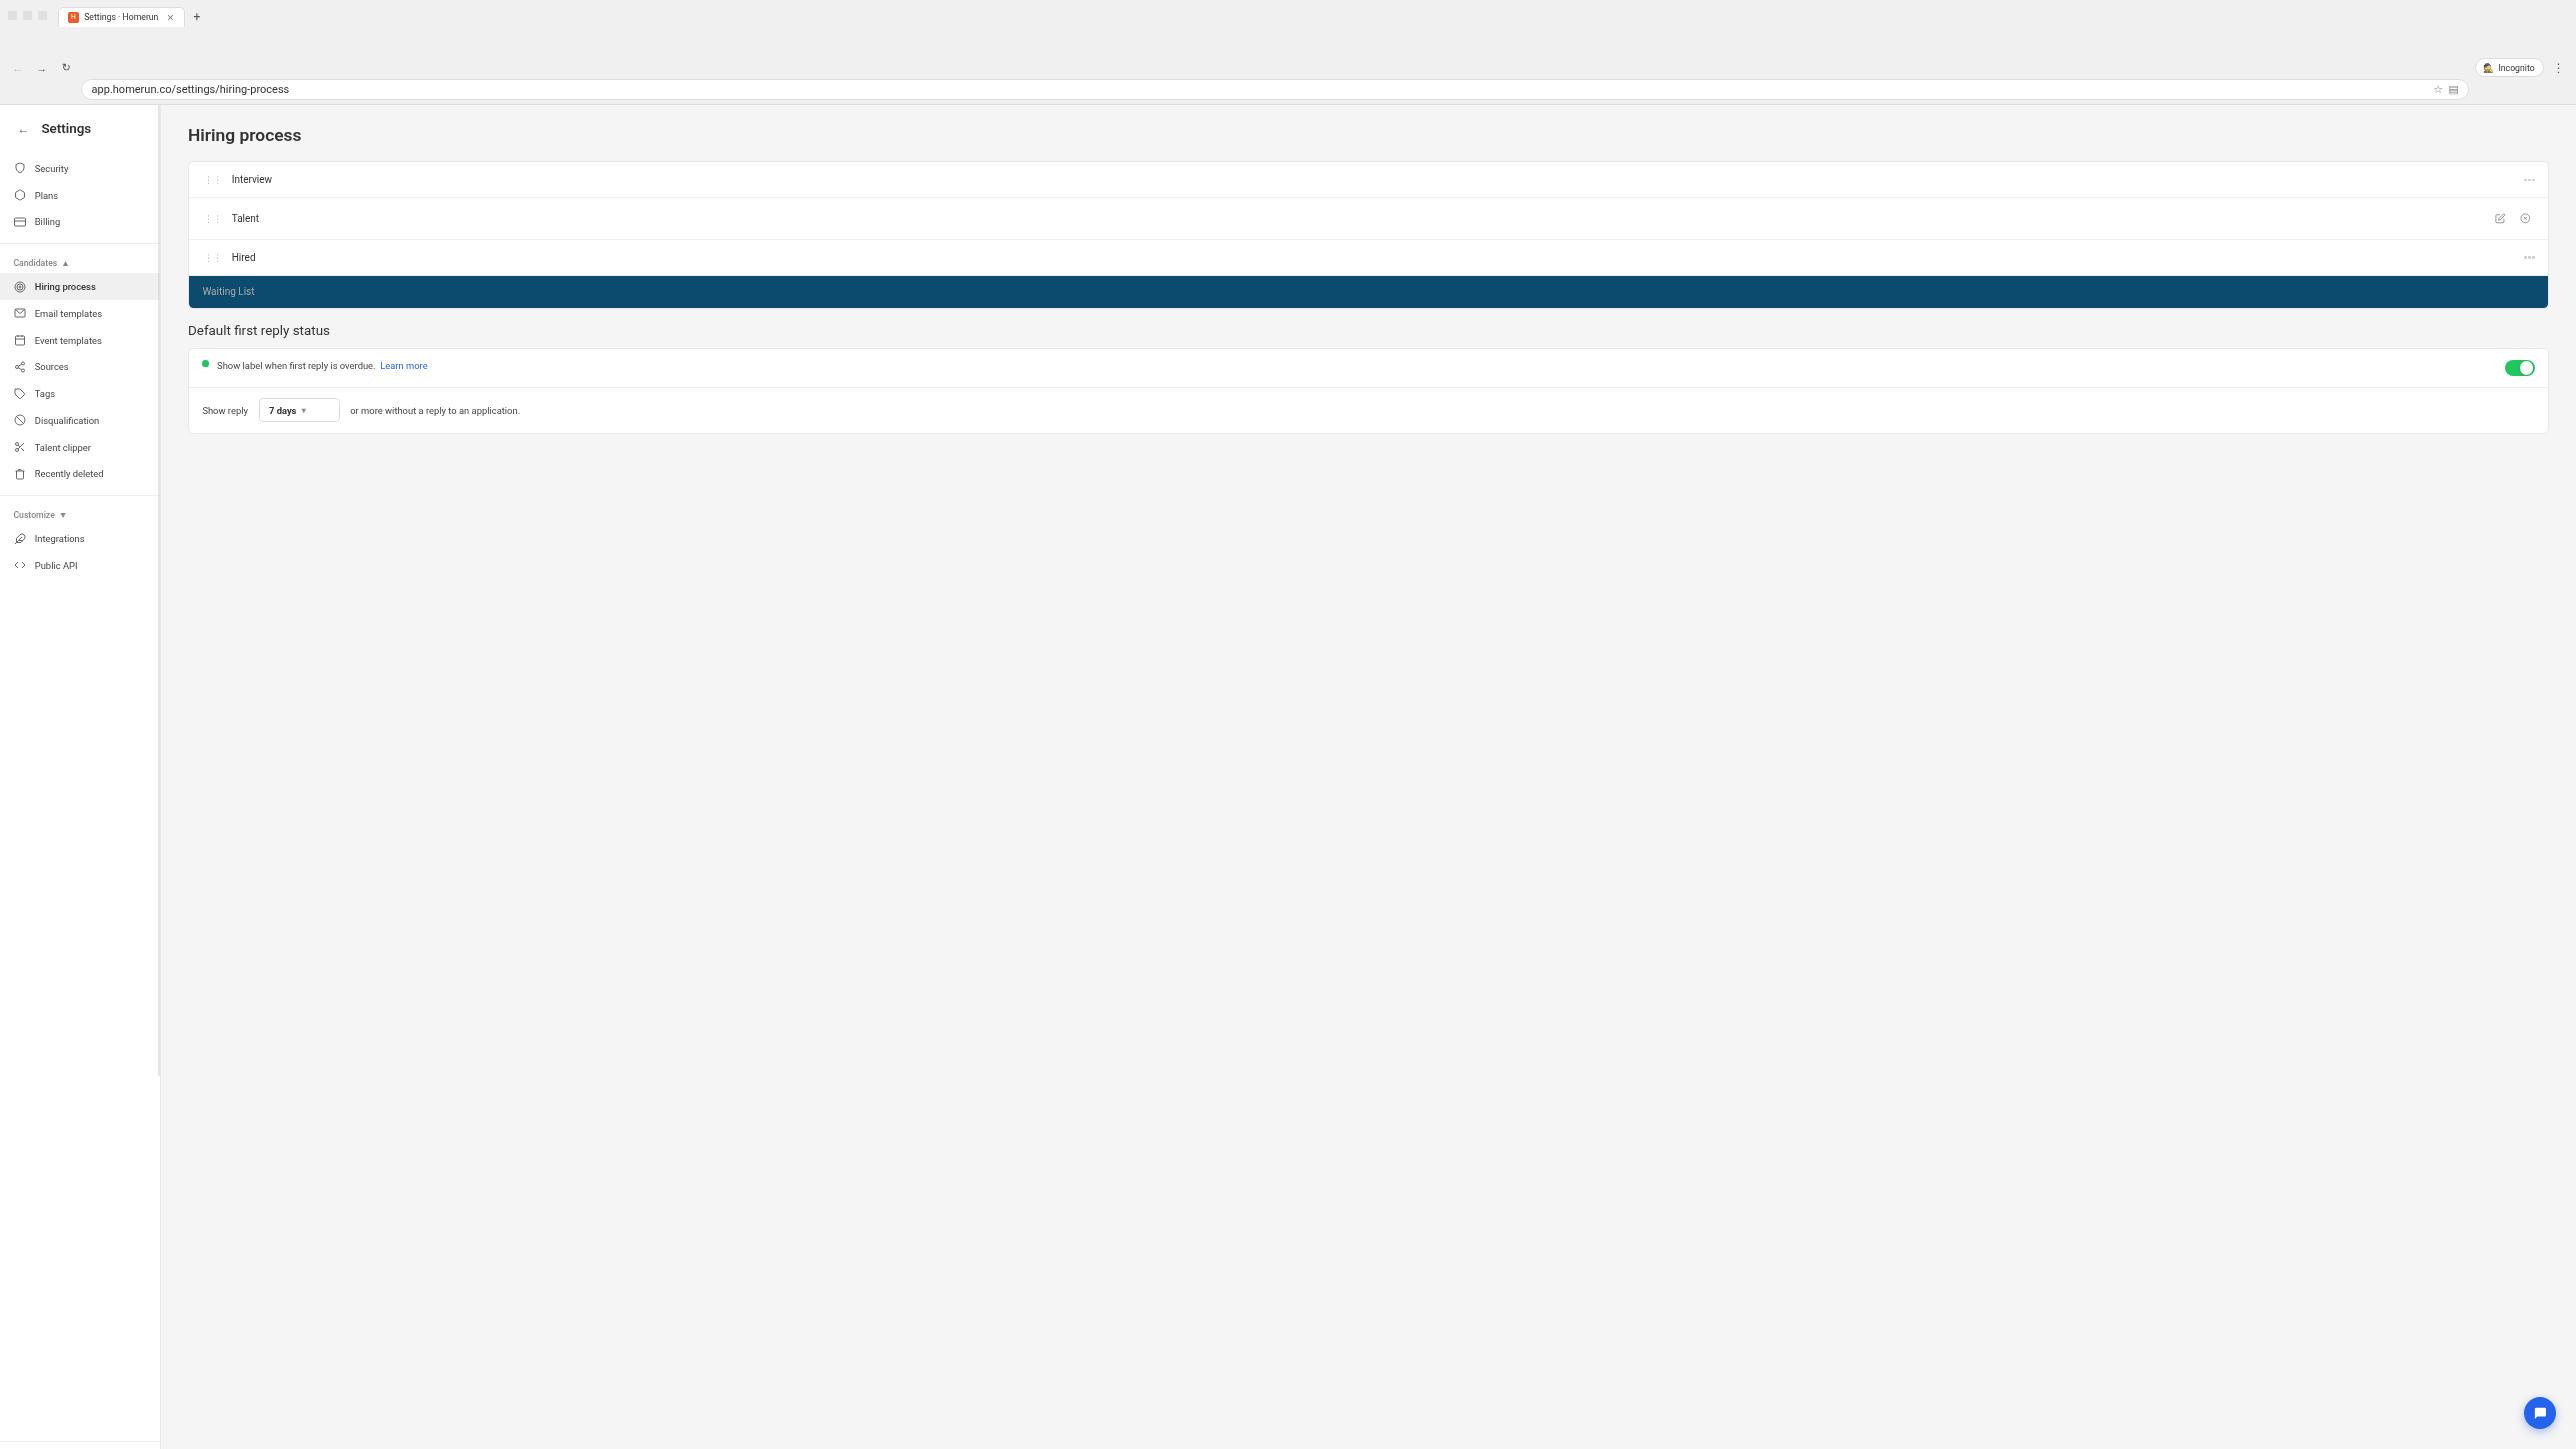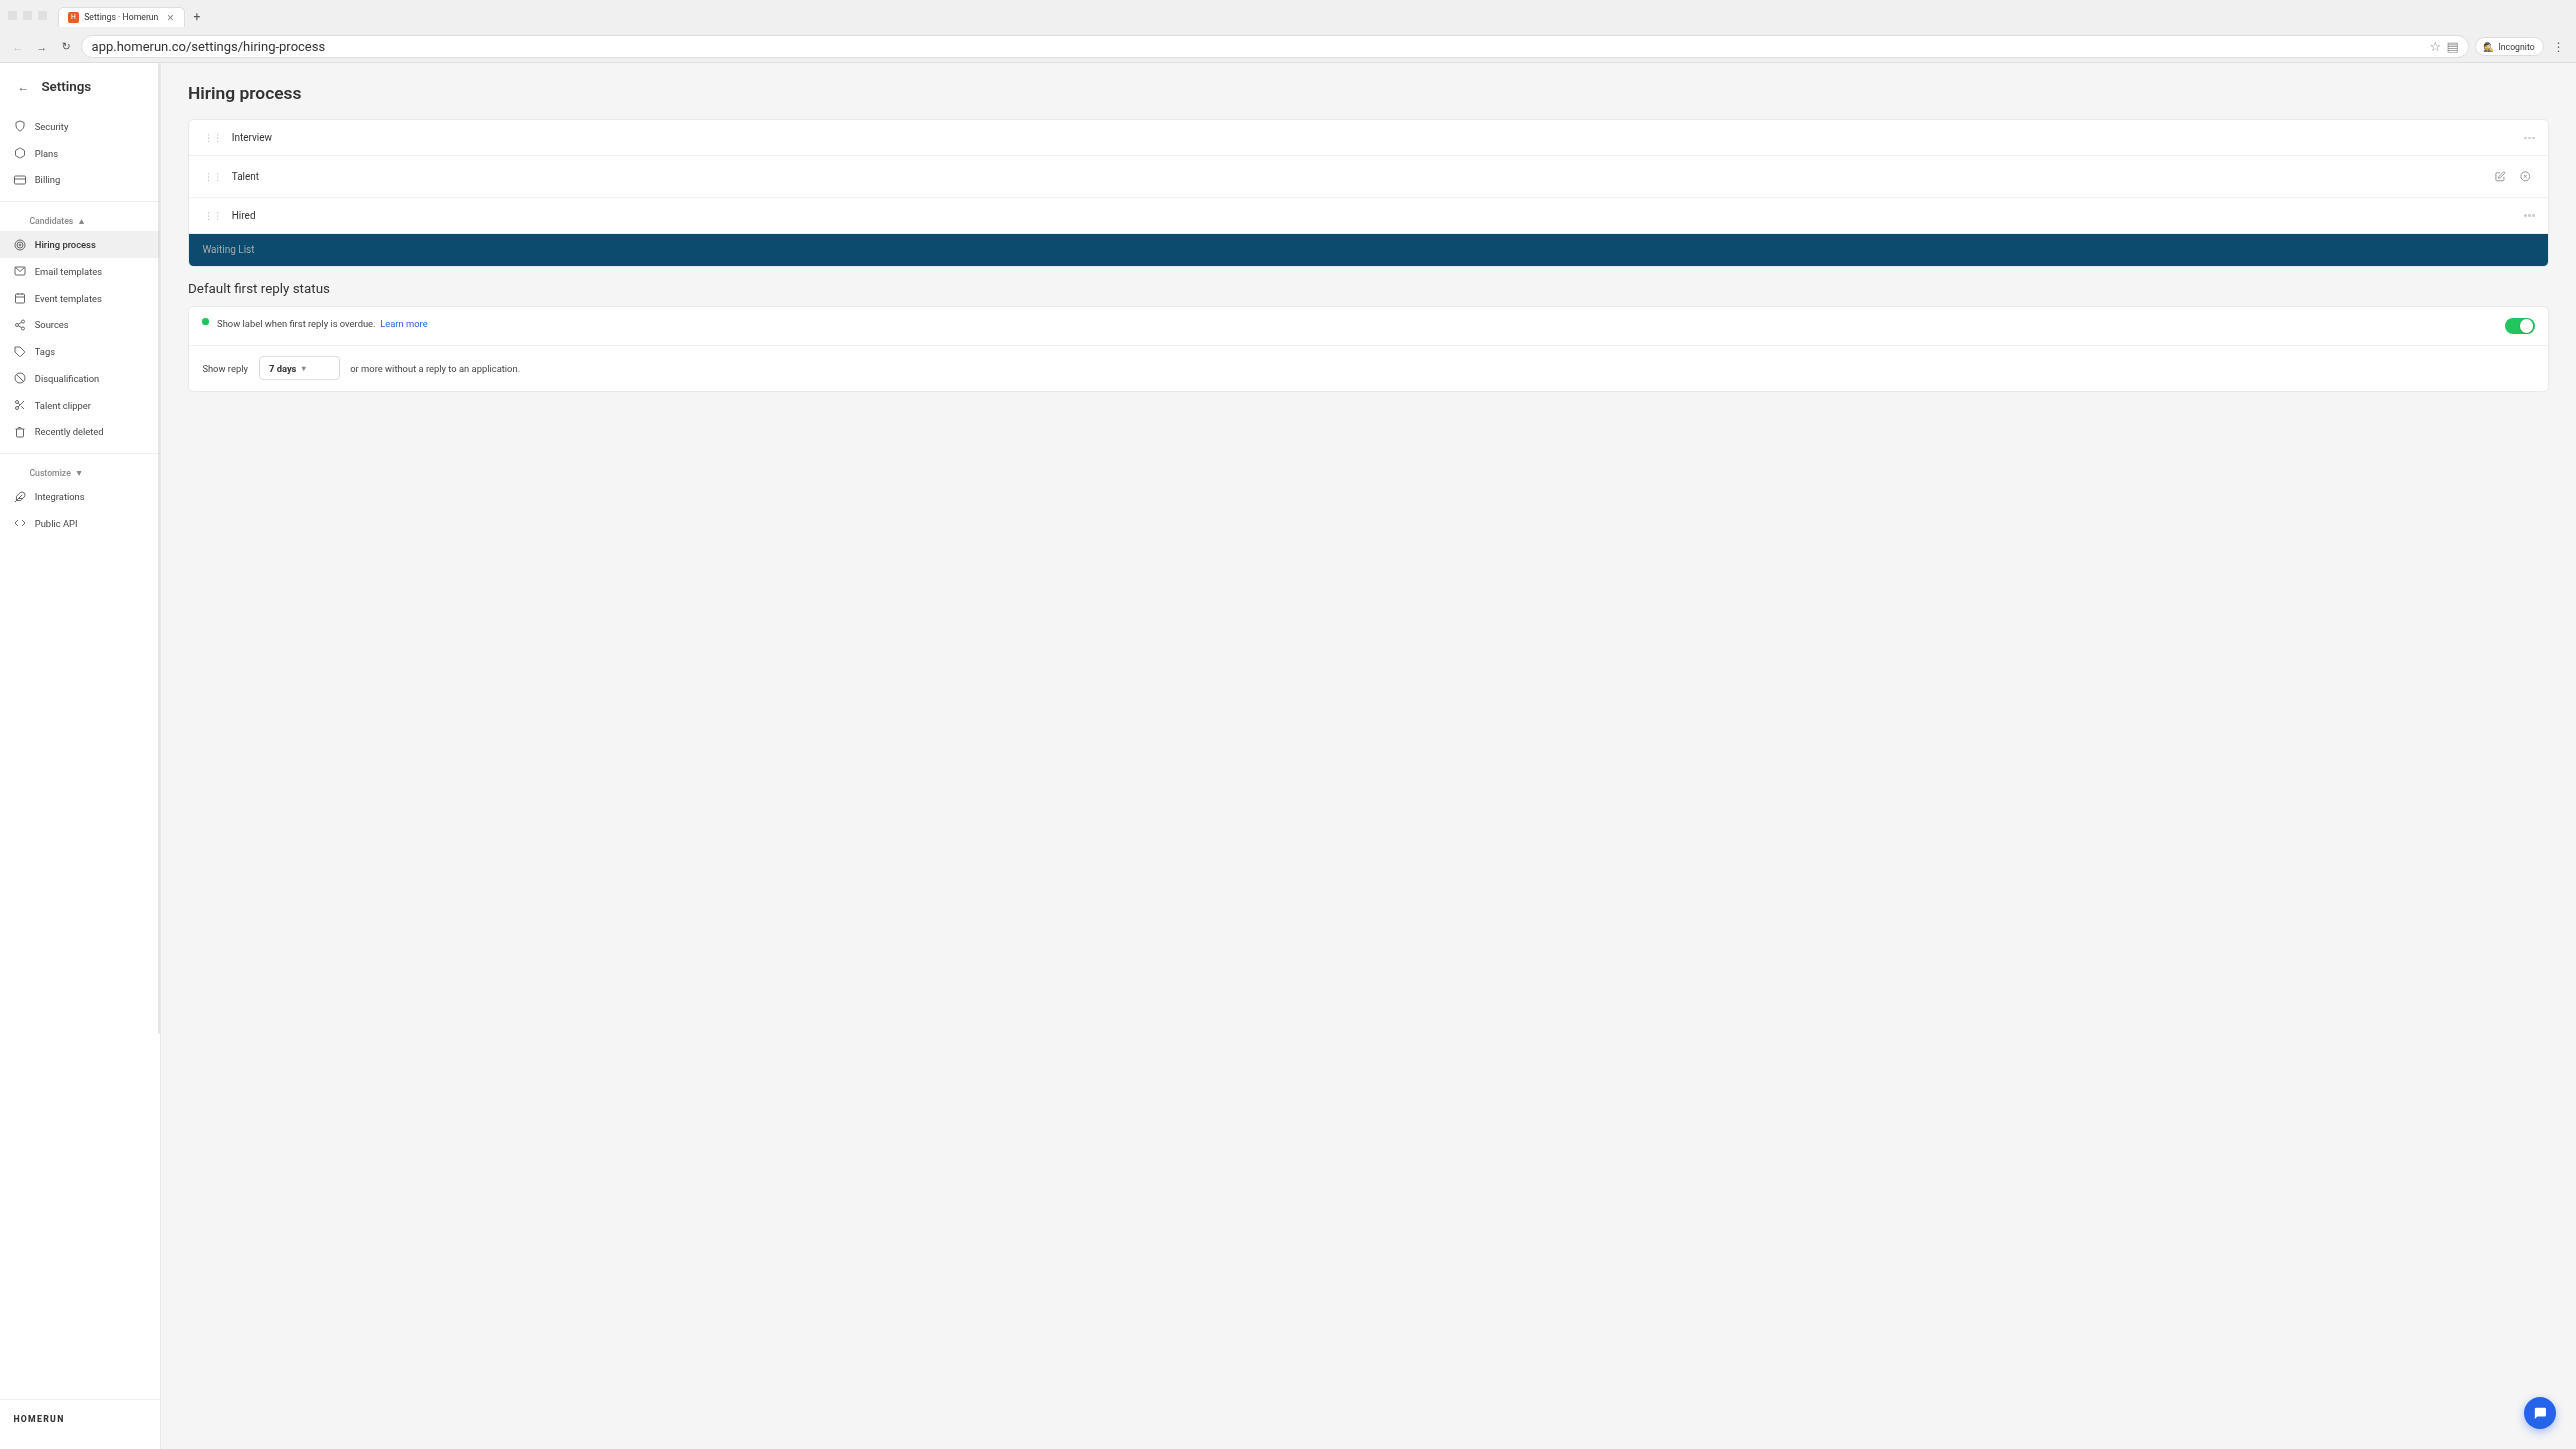--- a/index.html
+++ b/index.html
@@ -86,21 +86,22 @@
     .nav-btn.disabled { color: #bbb; cursor: default; }
     .address-bar {
       flex: 1;
       display: flex;
       align-items: flex-end;
       background: white;
       border: 0.7px solid #ddd;
       border-radius: 13.4px;
       padding: 3.4px 9.4px;
       gap: 5.4px;
-      font-size: 13px;
+      font-size: 11px;
+      margin-top: 44px;
     }
     .address-icons { display: flex; align-items: center; gap: 5.4px; margin-left: auto; color: #888; }
     .profile-btn {
       display: flex; align-items: center; gap: 4px;
       background: white; border: 0.7px solid #ddd; border-radius: 13.4px;
       padding: 3.4px 8px; font-size: 8.7px; cursor: pointer;
     }
     .menu-btn {
       width: 19px; height: 19px;
       border: none; background: none;
@@ -146,21 +147,20 @@
     }
     .sidebar-section-label {
       display: flex;
       align-items: center;
       gap: 4px;
       padding: 5.4px 13.4px;
       font-size: 8.7px;
       font-weight: 500;
       color: #888;
       cursor: pointer;
-      margin-left: 16px;
     }
     .sidebar-item {
       display: flex;
       align-items: center;
       gap: 8px;
       padding: 6.7px 13.4px;
       cursor: pointer;
       border-radius: 0;
       color: #444;
       font-size: 9.4px;

